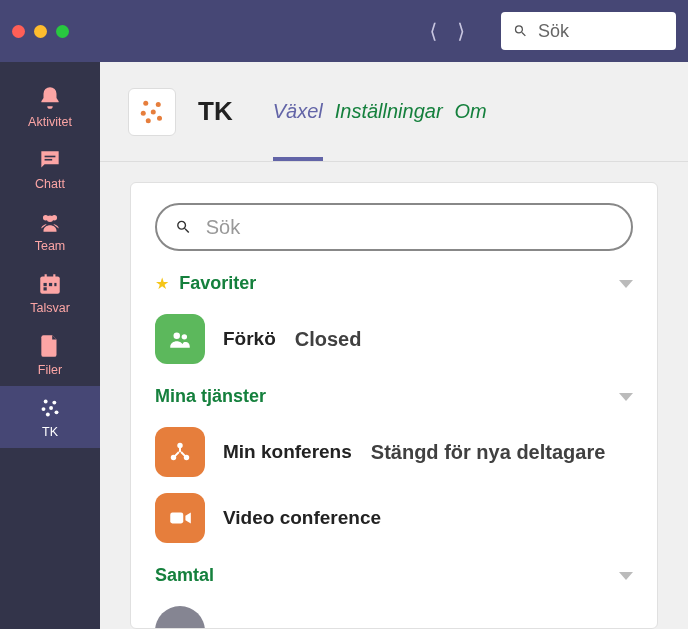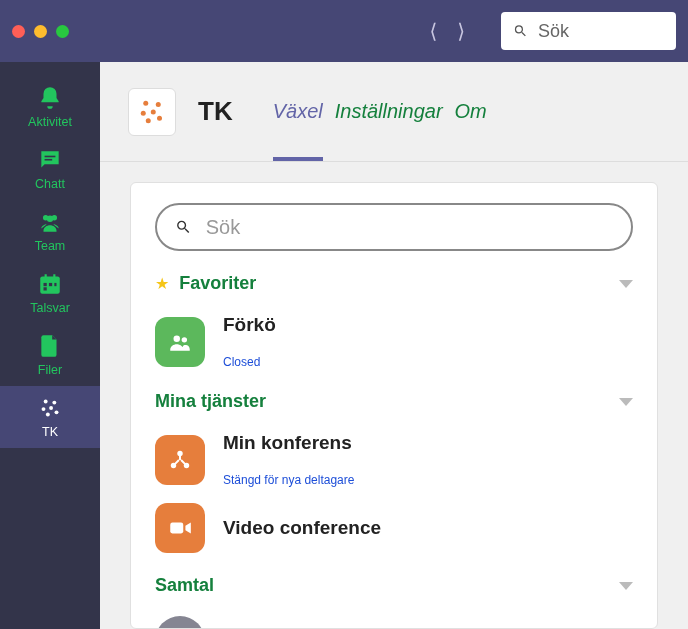--- a/index.html
+++ b/index.html
@@ -11,21 +11,21 @@
 .light.red { background: #ff5f57; }
 .light.yellow { background: #febc2e; }
 .light.green { background: #28c840; }
 .nav-arrows { display: flex; gap: 20px; align-items: center; margin-right: 28px; }
 .arrow { color: #c8c6e0; cursor: pointer; font-size: 20px; }
 .global-search { flex: 0 0 175px; height: 38px; background: #fff; border-radius: 4px; display: flex; align-items: center; padding: 0 12px; gap: 10px; }
 .global-search input { border: none; outline: none; font-size: 18px; width: 100%; color: #555; }
 .global-search input::placeholder { color: #666; }
 .body { flex: 1; display: flex; overflow: hidden; }
 .rail { width: 100px; background: #33344a; display: flex; flex-direction: column; padding-top: 14px; }
-.rail-item { height: 62px; display: flex; flex-direction: column; align-items: center; justify-content: center; gap: 4px; color: #22c55e; cursor: pointer; font-size: 12px; position: relative; }
+.rail-item { height: 62px; display: flex; flex-direction: column; align-items: center; justify-content: center; gap: 4px; color: #fca5a5; cursor: pointer; font-size: 12px; position: relative; }
 .rail-item.active { background: #464775; color: #fff; }
 .rail-item svg, .rail-item .rail-icon { width: 26px; height: 26px; fill: currentColor; }
 .rail-label { font-size: 12.5px; }
 .content { flex: 1; background: #f0f0f0; display: flex; flex-direction: column; overflow: hidden; }
 .app-header { height: 100px; background: #f0f0f0; display: flex; align-items: center; padding: 0 28px; gap: 22px; border-bottom: 1px solid #ddd; }
 .app-logo { width: 48px; height: 48px; background: #fff; border: 1px solid #ddd; border-radius: 6px; display: flex; align-items: center; justify-content: center; }
 .app-title { font-size: 26px; font-weight: 700; color: #222; margin-right: 18px; }
 .tabs { display: flex; gap: 12px; align-items: center; height: 100%; font-style: italic; }
 .tab { font-size: 20px; color: #15803d; height: 100%; display: flex; align-items: center; border-bottom: 4px solid transparent; cursor: pointer; padding-top: 4px; }
 .tab.active { color: #6264a7; border-bottom-color: #6264a7; font-weight: 500; }
@@ -38,23 +38,23 @@
 .section-title-wrap { display: flex; align-items: center; gap: 10px; }
 .section-title { font-size: 18px; font-weight: 700; color: #15803d; }
 .star { color: #f5c518; font-size: 16px; }
 .chev-down { width: 0; height: 0; border-left: 7px solid transparent; border-right: 7px solid transparent; border-top: 8px solid #bbb; cursor: pointer; }
 .list-item { display: flex; align-items: center; gap: 18px; padding: 8px 0; }
 .item-icon { width: 50px; height: 50px; border-radius: 12px; display: flex; align-items: center; justify-content: center; flex-shrink: 0; }
 .item-icon.green { background: #5cb85c; }
 .item-icon.orange { background: #e67e3c; }
 .item-icon.dark { background: #33344a; border-radius: 50%; }
 .item-icon svg { width: 26px; height: 26px; fill: #fff; }
-.item-text { display: flex; flex-direction: column; gap: 19px; }
+.item-text { display: flex; flex-direction: row; gap: 19px; }
 .item-title { font-size: 19px; font-weight: 600; color: #222; }
-.item-sub { font-size: 12px; color: #1d4ed8; font-weight: 400; }
+.item-sub { font-size: 20px; color: #404040; font-weight: 700; }
 .mag { width: 18px; height: 18px; }
 </style>
 </head>
 <body>
 
 <div class="window">
   <div class="titlebar">
     <div class="traffic-lights">
       <div class="light red"></div>
       <div class="light yellow"></div>

